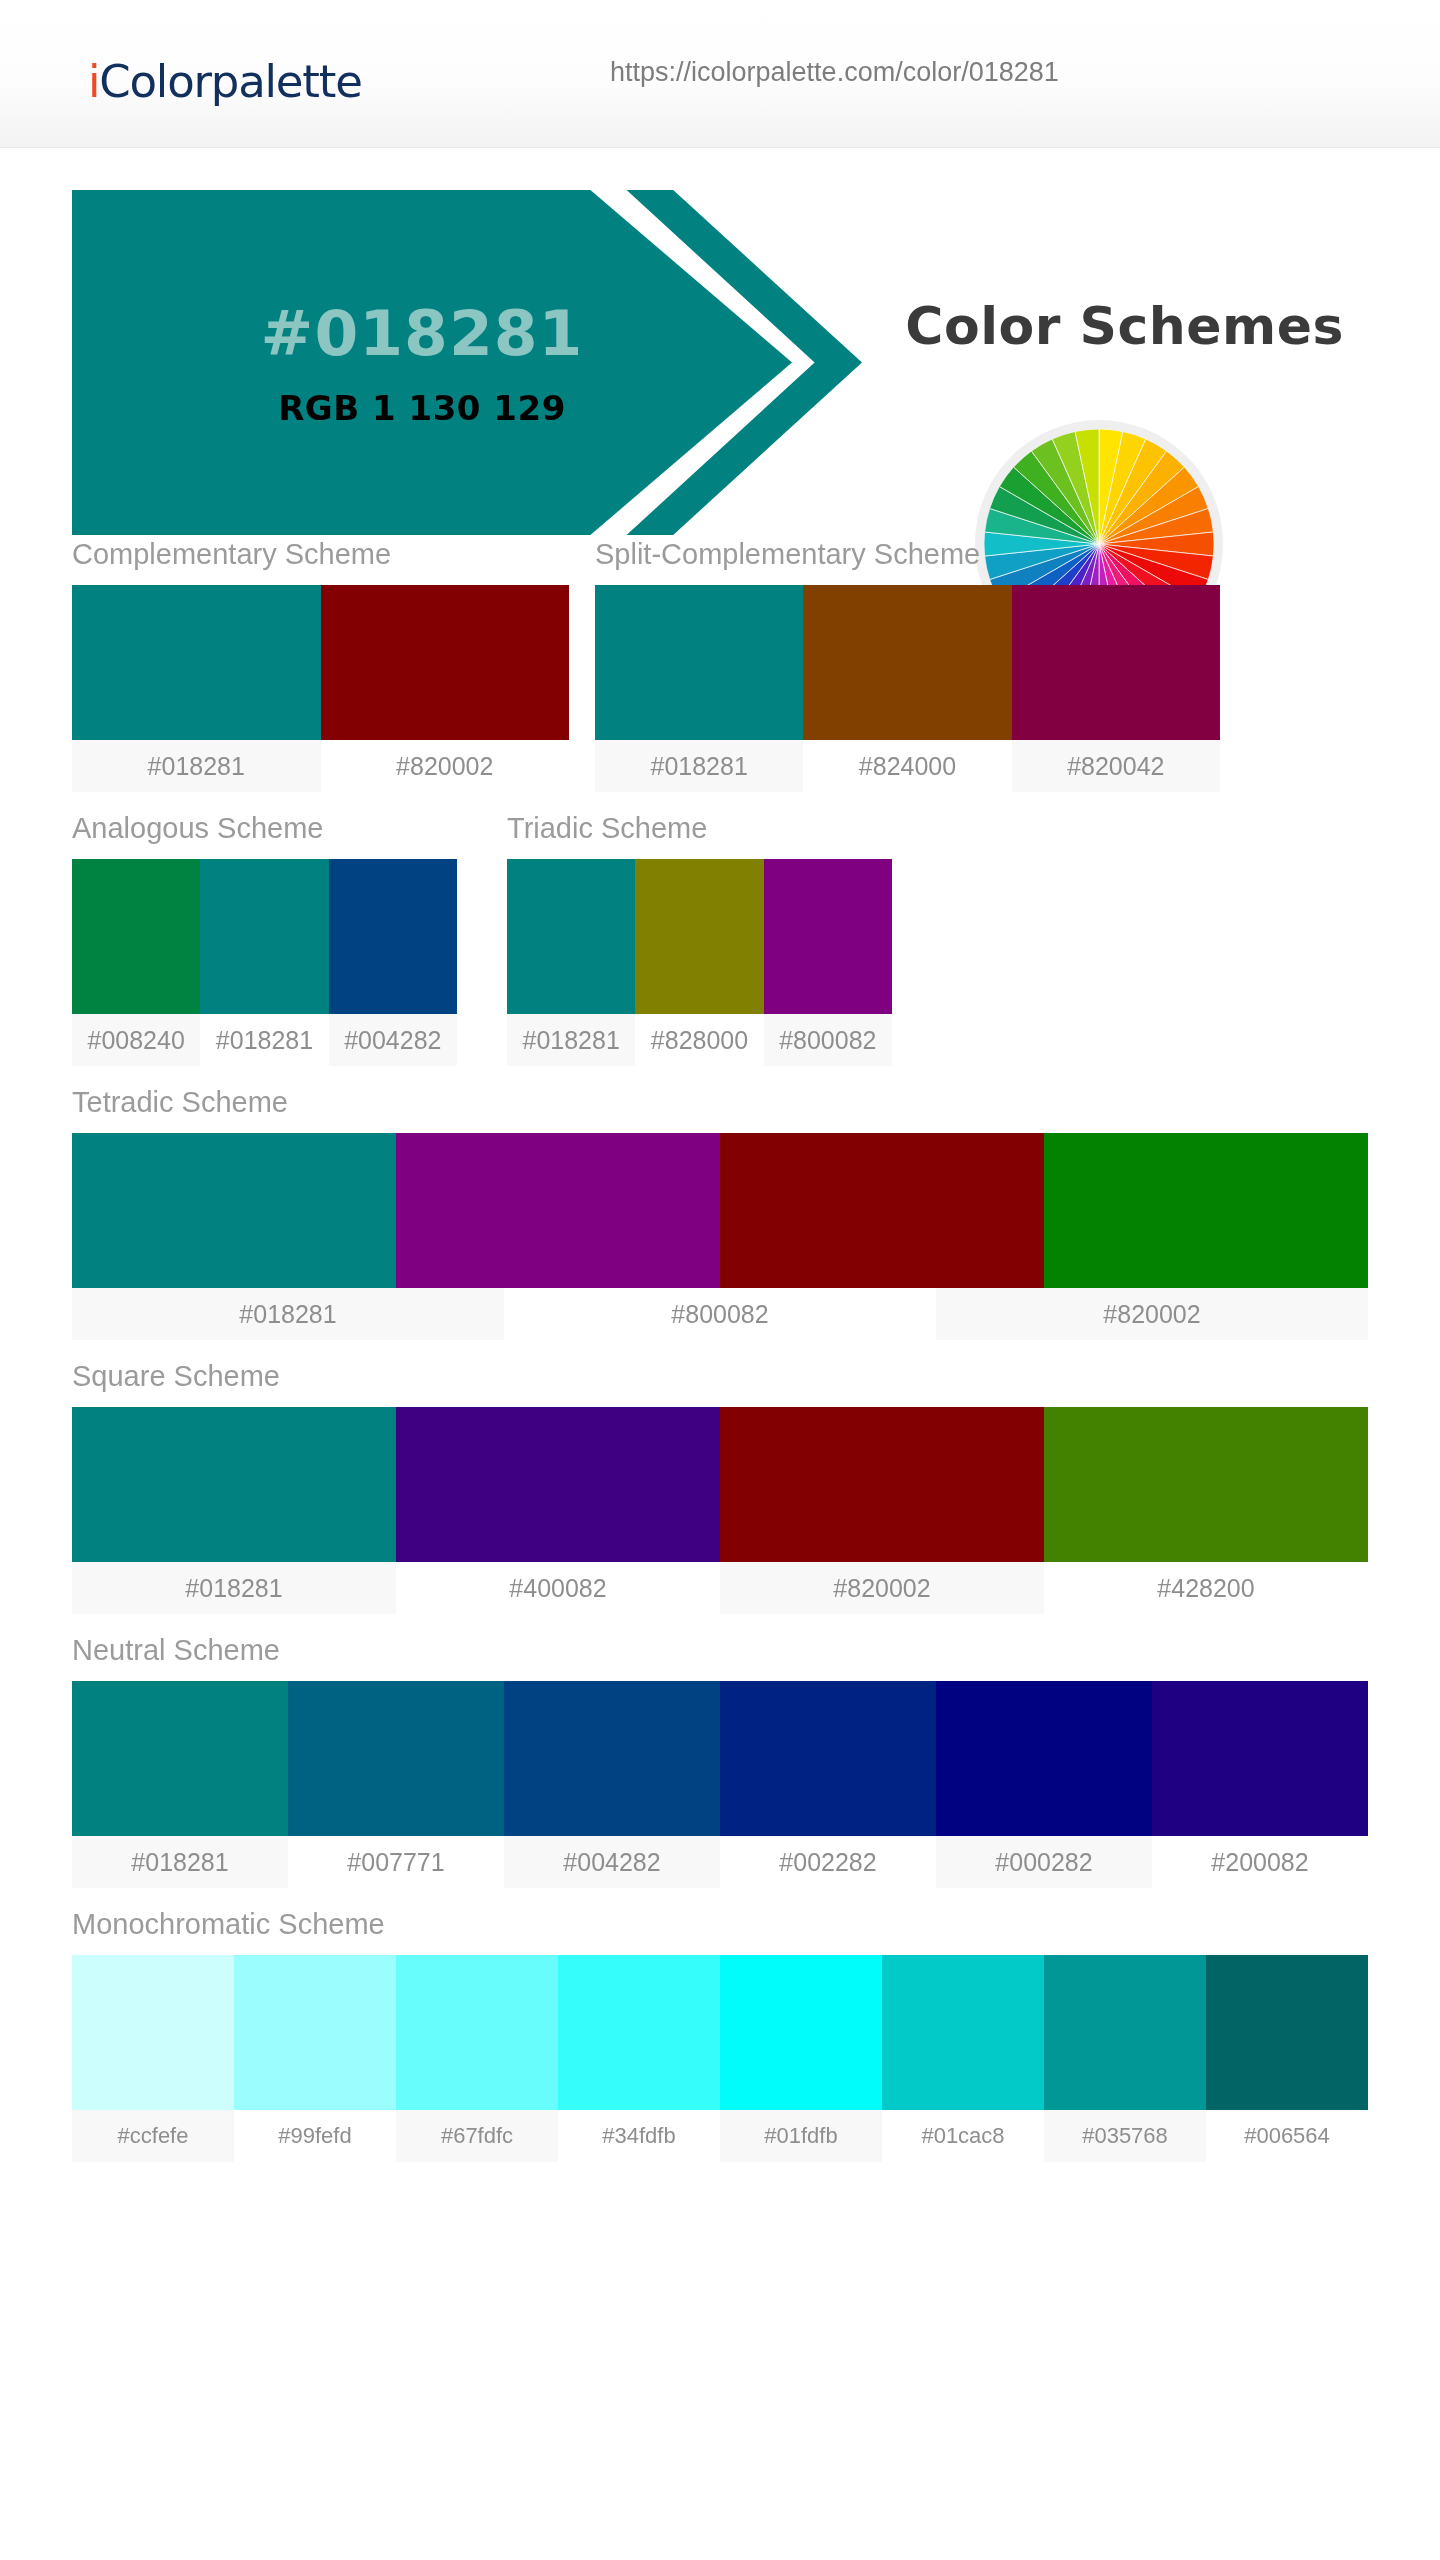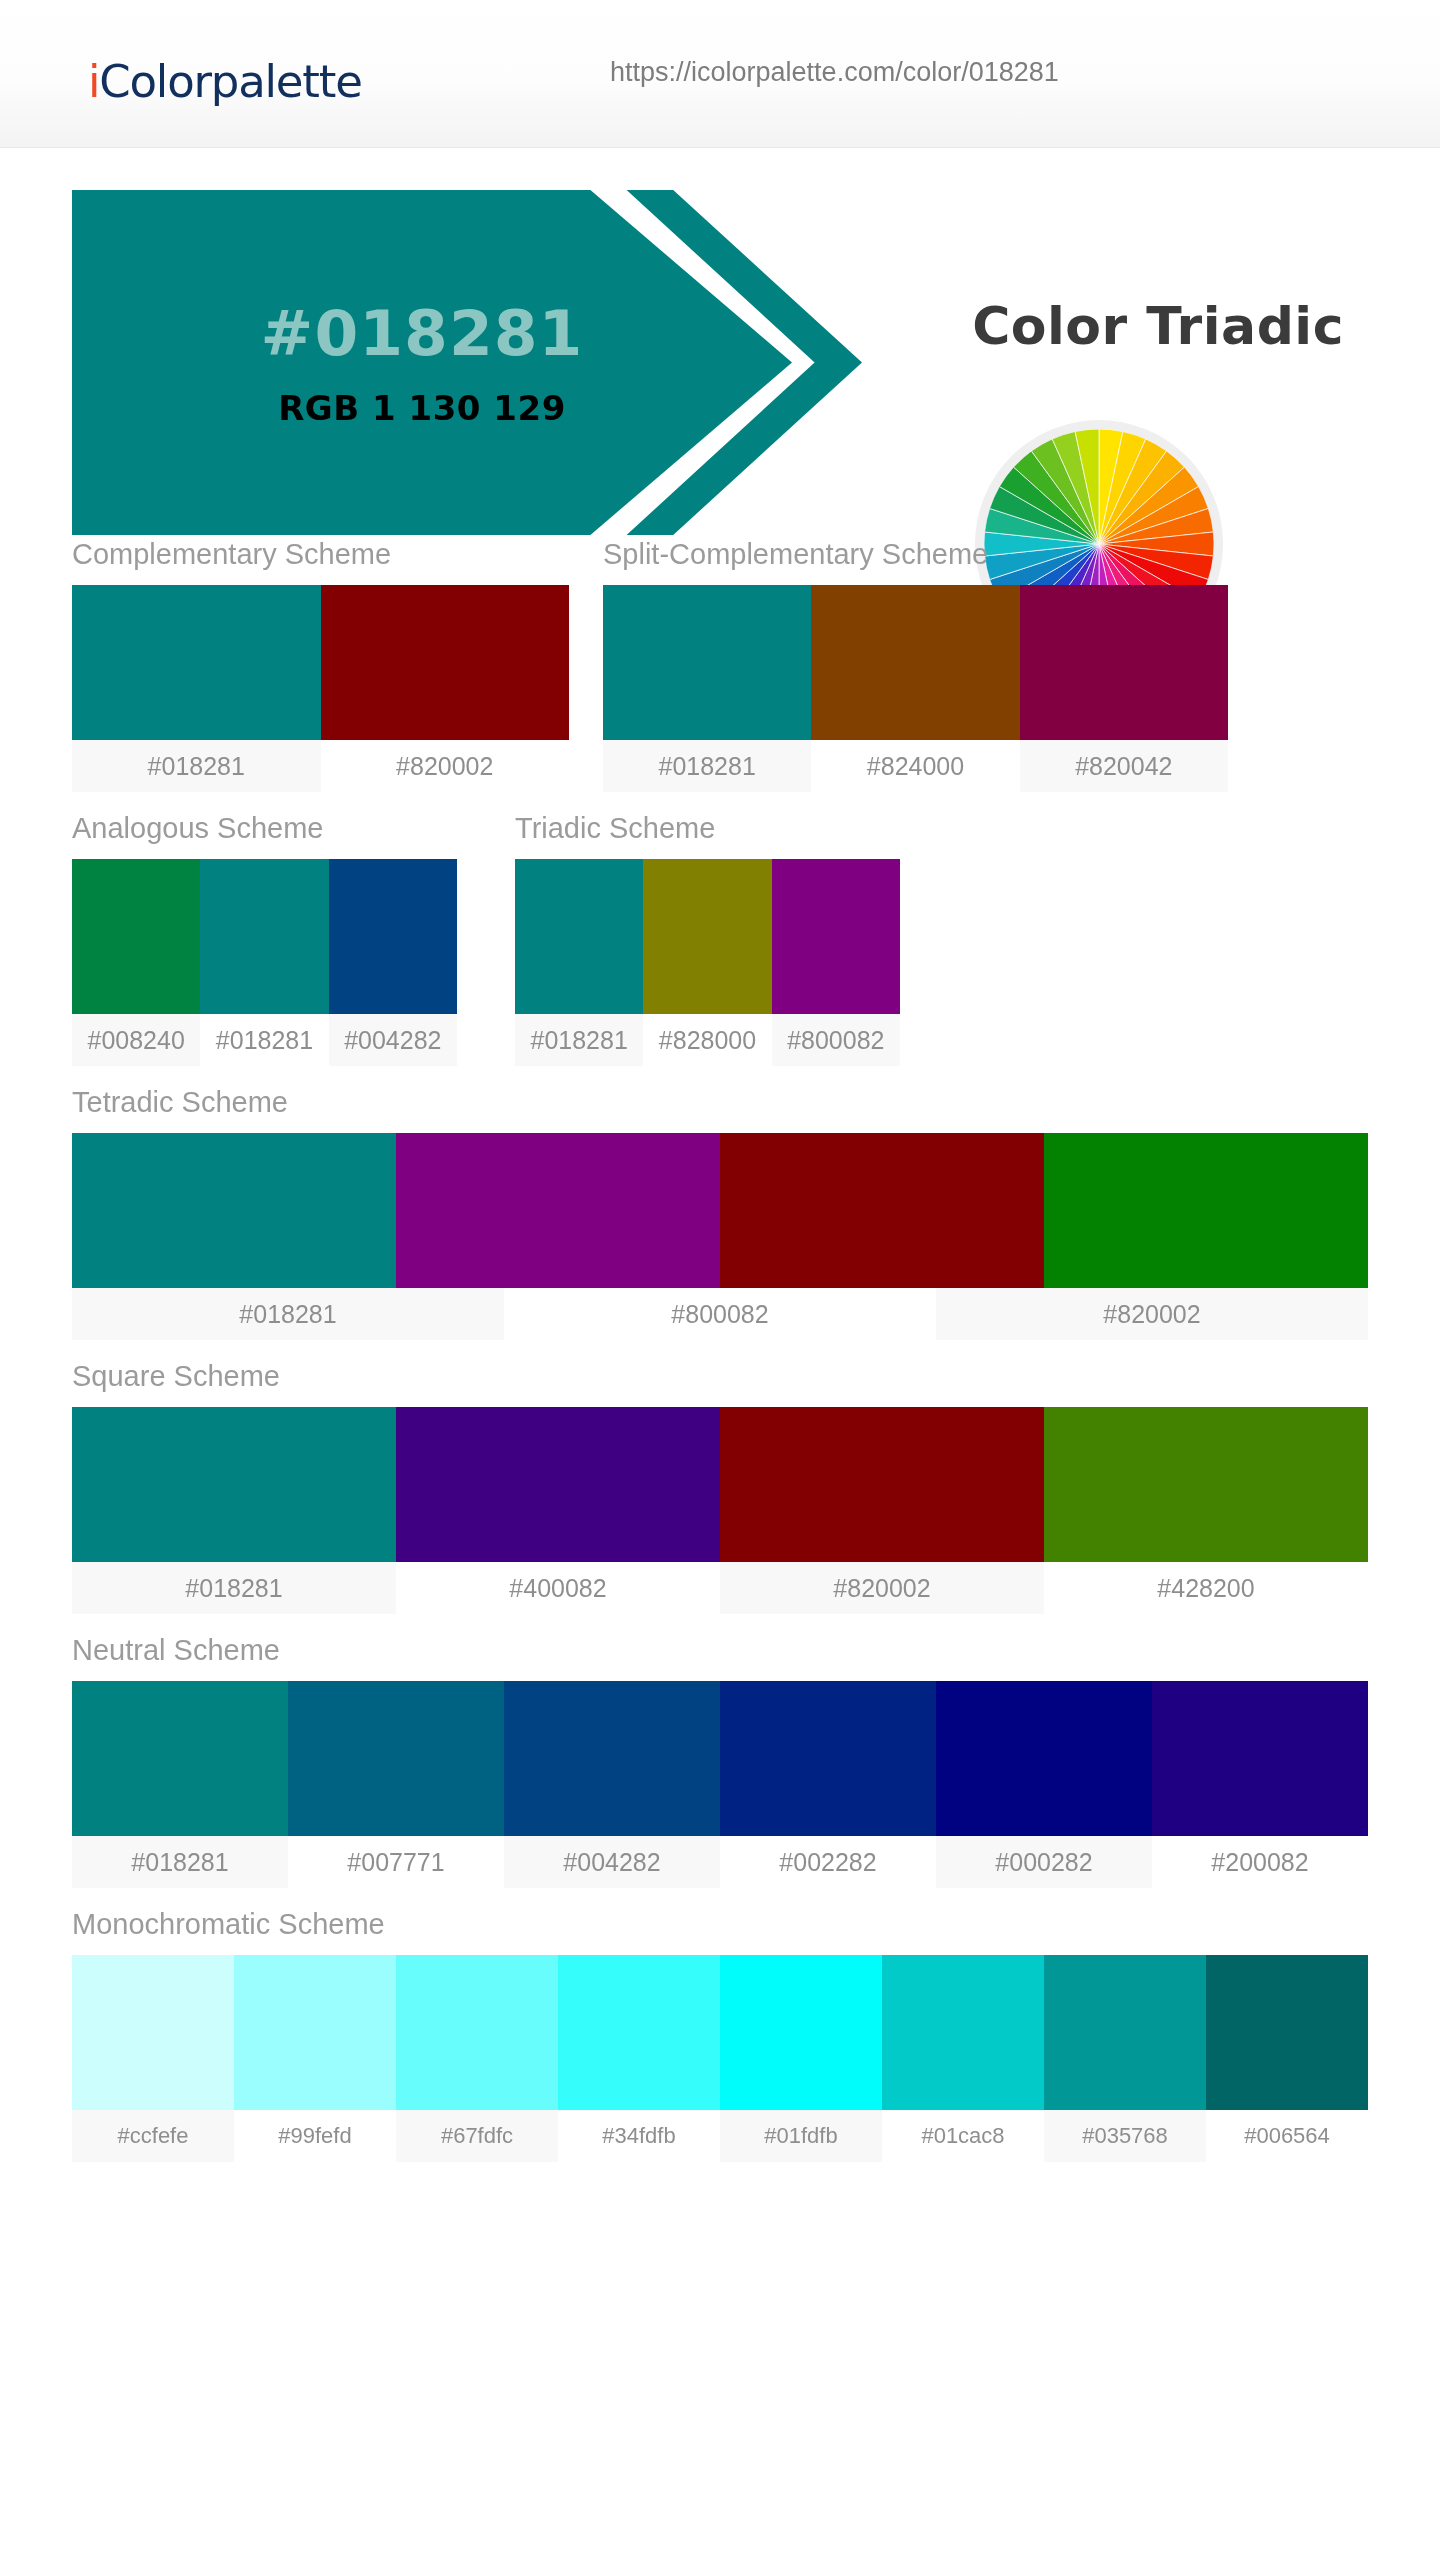--- a/index.html
+++ b/index.html
@@ -131,21 +131,21 @@
   .wheel svg { display: block; }
 
   
   .content {
     position: relative;
     width: 1440px;
     padding: 0 72px;
   }
   .row {
     display: flex;
-    gap: 34px;
+    gap: 26px;
     margin-bottom: 20px;
   }
   .scheme { position: relative; }
   .scheme-title {
     font-size: 29px;
     color: #9b9b9b;
     font-family: "Liberation Sans", sans-serif;
     font-weight: 400;
     margin-bottom: 14px;
     white-space: nowrap;
@@ -191,21 +191,21 @@
   <div class="header-url">https://icolorpalette.com/color/018281</div>
 </div>
 
 <div class="hero">
   <div class="hero-arrow"></div>
   <div class="hero-arrow-outline"></div>
   <div class="hero-hex">
     <div class="hero-hex-code">#018281</div>
     <div class="hero-rgb">RGB 1 130 129</div>
   </div>
-  <div class="schemes-title">Color Triadic</div>
+  <div class="schemes-title">Color Schemes</div>
   <div class="wheel-wrap">
     <div class="wheel-ring"></div>
     <div class="wheel">
       <svg width="230" height="230" viewBox="0 0 230 230" id="wheel-svg">
           <path d="M 115 115 L 115 0 A 115 115 0 0 1 138.90984444404233 2.51302591561236 Z" fill="#ffe400" stroke="#ffffff" stroke-width="0.7"></path>
           <path d="M 115 115 L 138.90984444404233 2.51302591561236 A 115 115 0 0 1 161.77471395371703 9.942272371100898 Z" fill="#ffd500" stroke="#ffffff" stroke-width="0.7"></path>
           <path d="M 115 115 L 161.77471395371703 9.942272371100898 A 115 115 0 0 1 182.5953040136344 21.963045646881042 Z" fill="#fdc300" stroke="#ffffff" stroke-width="0.7"></path>
           <path d="M 115 115 L 182.5953040136344 21.963045646881042 A 115 115 0 0 1 200.46165492990033 38.049980268731304 Z" fill="#fcb100" stroke="#ffffff" stroke-width="0.7"></path>
           <path d="M 115 115 L 200.46165492990033 38.049980268731304 A 115 115 0 0 1 214.59292143521046 57.50000000000001 Z" fill="#fa9500" stroke="#ffffff" stroke-width="0.7"></path>
           <path d="M 115 115 L 214.59292143521046 57.50000000000001 A 115 115 0 0 1 224.37149937394264 79.46304564688106 Z" fill="#f97f00" stroke="#ffffff" stroke-width="0.7"></path>

